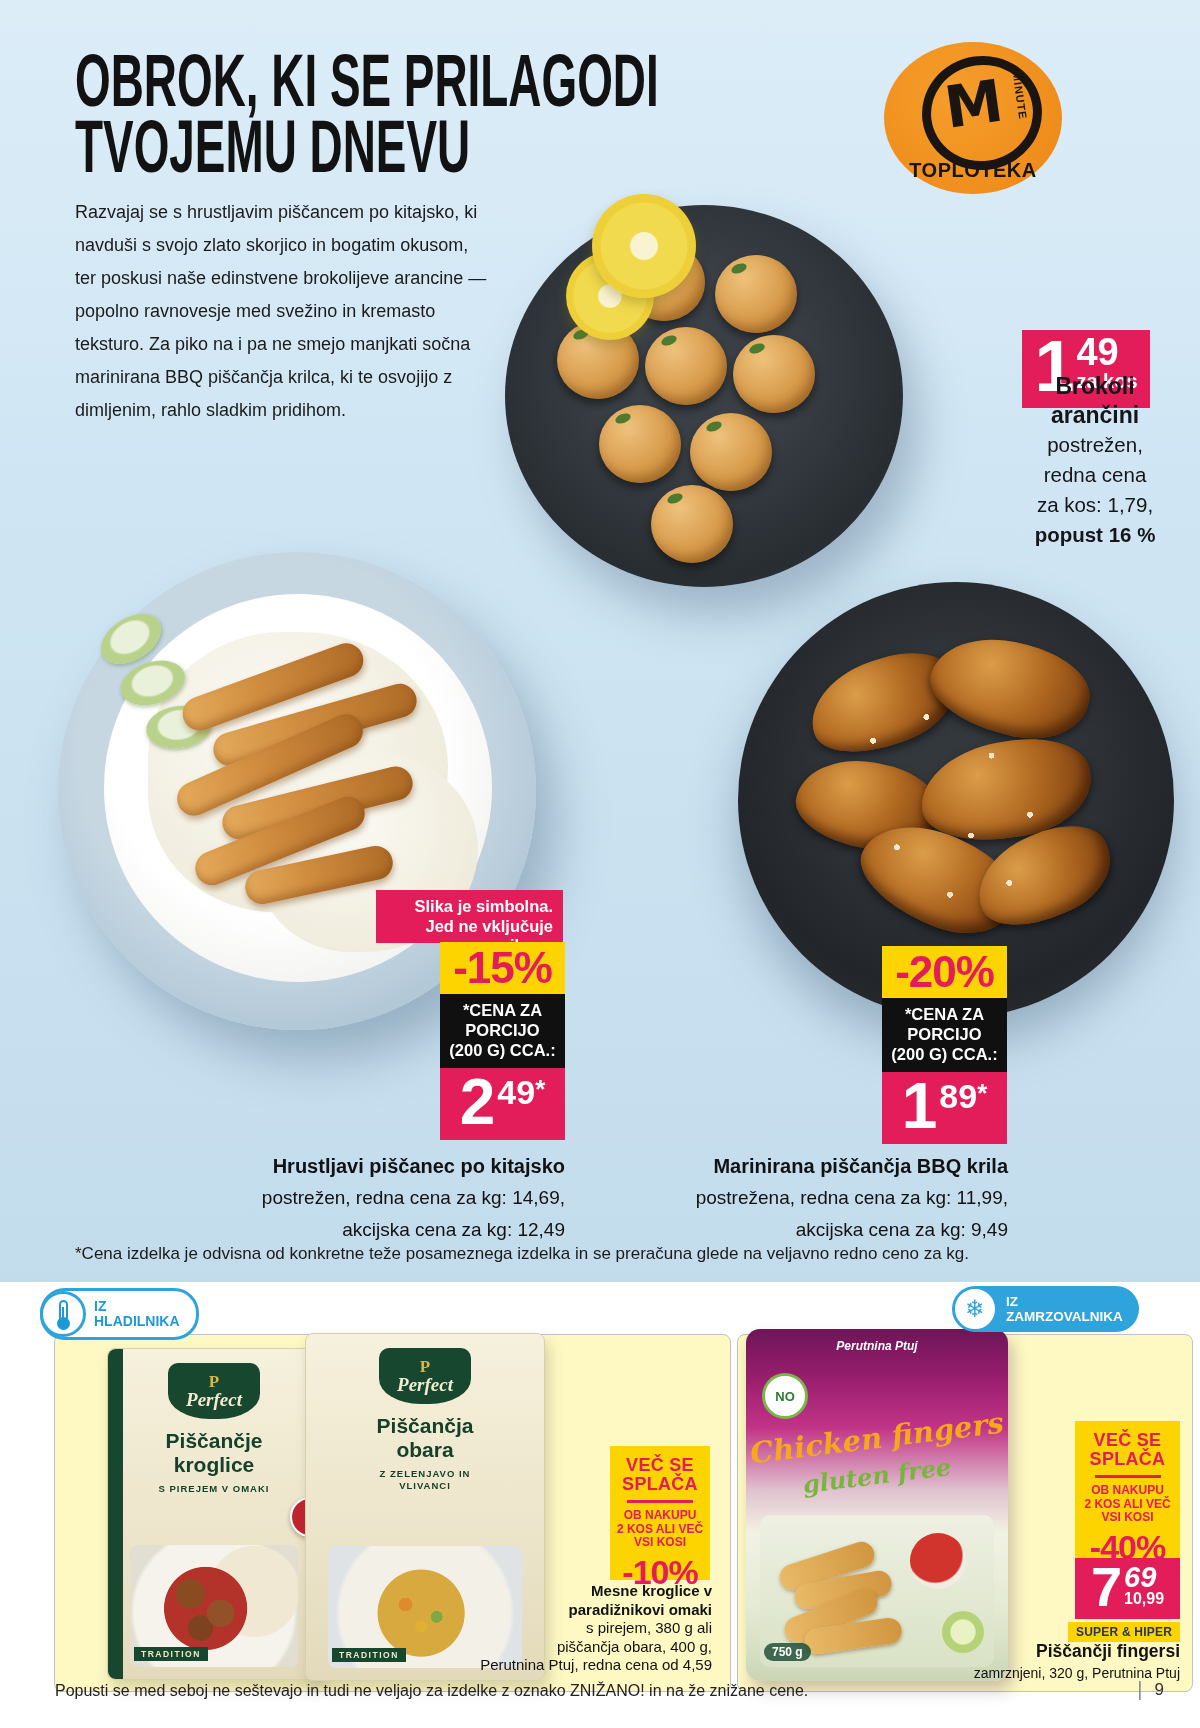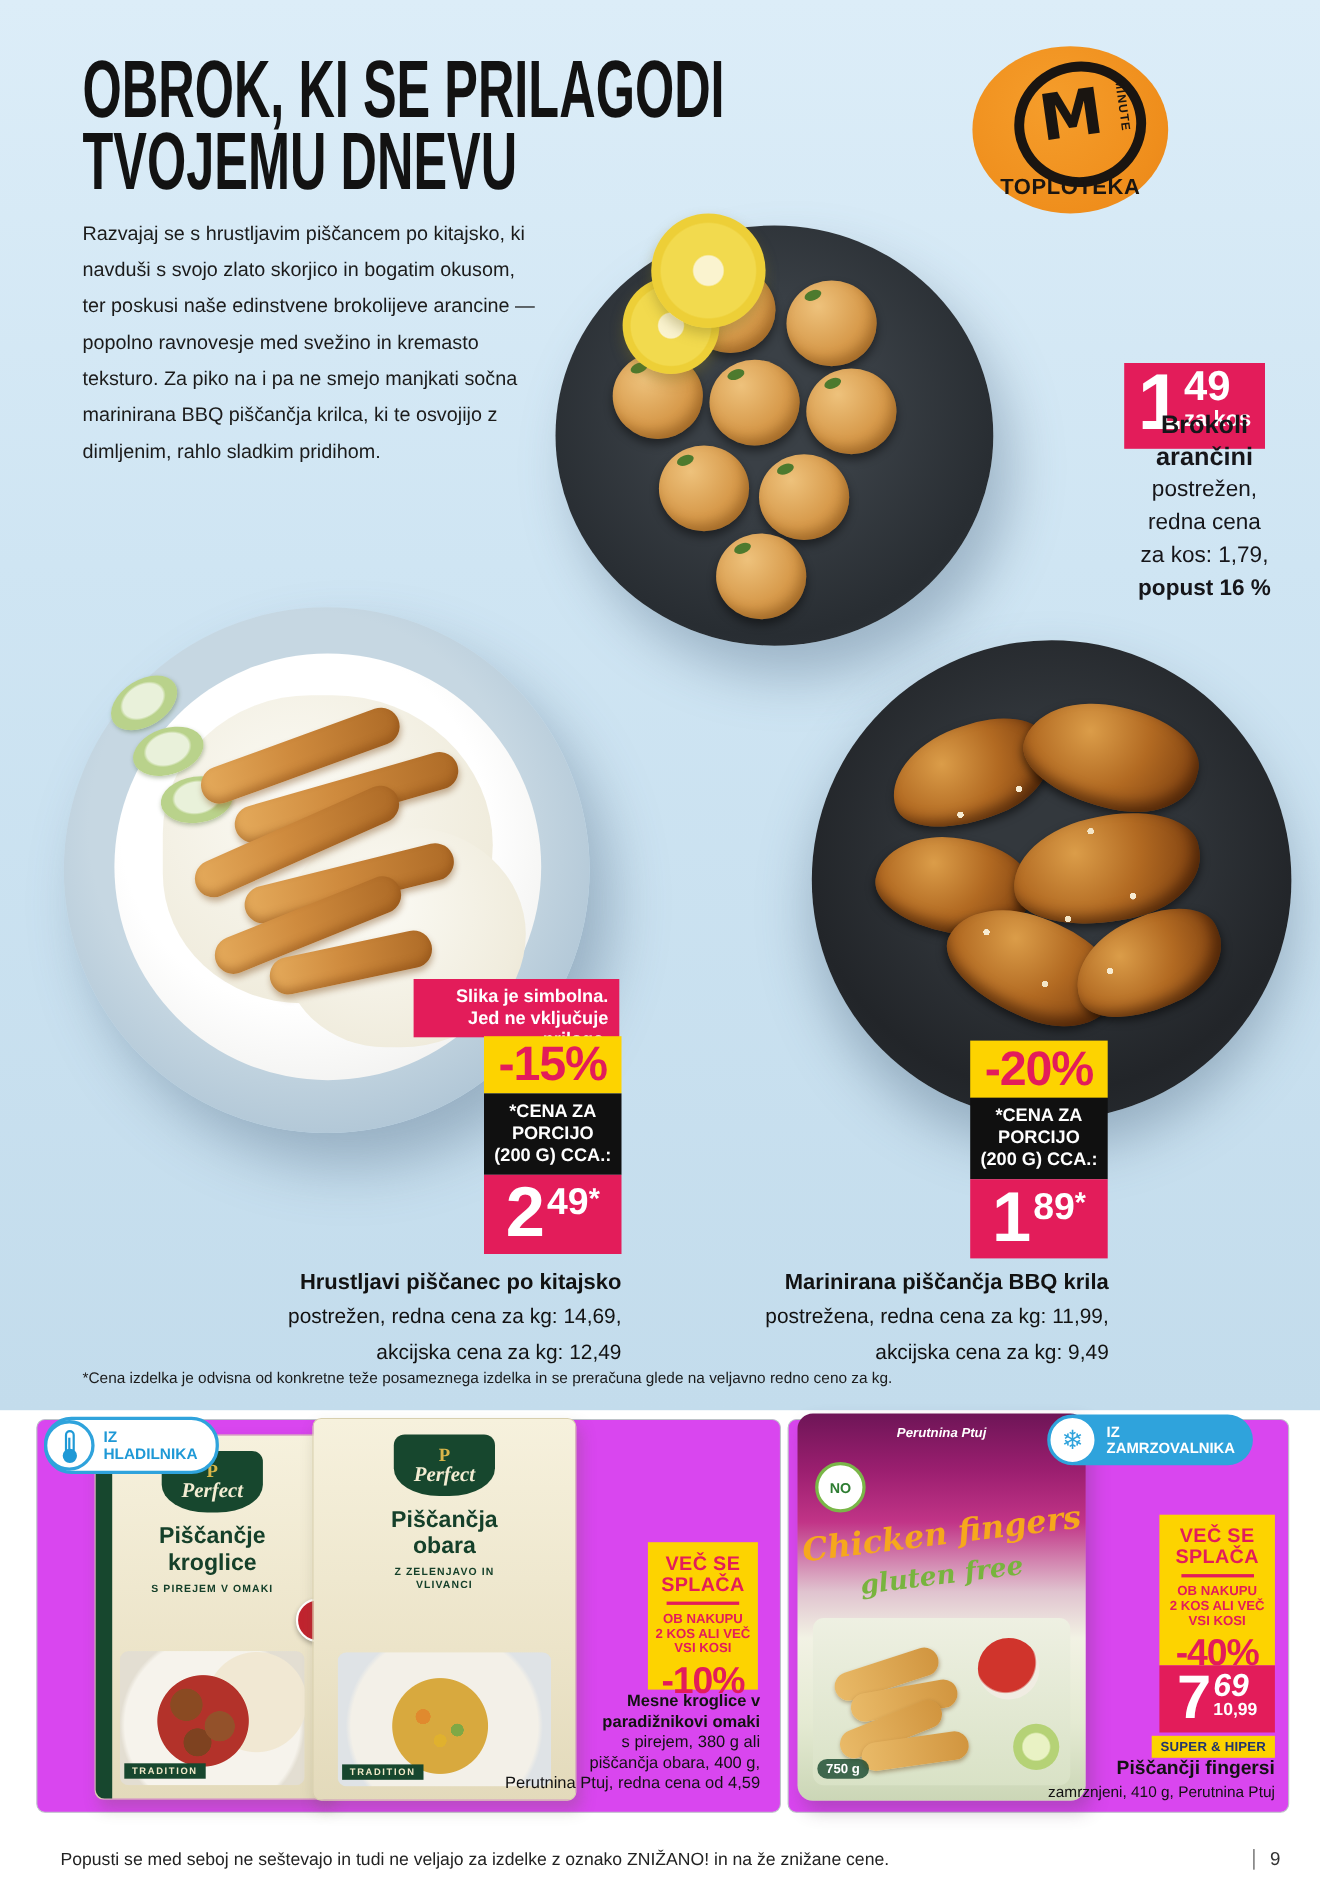--- a/index.html
+++ b/index.html
@@ -99,24 +99,24 @@
   .s-price{height:72px;background:#e31c5a;color:#fff;display:flex;justify-content:center;
           padding-top:6px;box-sizing:border-box;}
   .sp-int{font-size:64px;line-height:56px;font-weight:800;}
   .sp-sup{font-size:34px;line-height:30px;font-weight:800;margin-left:2px;}
   .sp-star{font-size:26px;font-weight:800;vertical-align:6px;}
 
   
   .cap{position:absolute;text-align:right;color:#121212;top:1150px;}
   .cap-name{font-size:20px;font-weight:800;line-height:32px;}
   .cap-line{font-size:19px;line-height:32px;}
-  .footnote{position:absolute;left:75px;top:1244px;font-size:14px;color:#1b1b1b;}
-
-  
-  .card{position:absolute;top:1290px;height:356px;background:#d946ef;border:1.5px solid #bcc2c7;border-radius:8px;}
+  .footnote{position:absolute;left:75px;top:1244px;font-size:17px;color:#1b1b1b;}
+
+  
+  .card{position:absolute;top:1334px;height:356px;background:#fef9c3;border:1.5px solid #bcc2c7;border-radius:8px;margin-left:21px;}
   .badge-pill{position:absolute;display:flex;align-items:center;height:46px;border-radius:25px;
           font-weight:800;line-height:15px;z-index:5;}
   .badge-fridge{left:40px;top:1288px;background:#fff;border:3px solid #2fa3dc;color:#1f99d6;
           padding-right:16px;font-size:14px;}
   .badge-freezer{left:955px;top:1286px;background:#2fa3dc;color:#fff;padding-right:16px;font-size:13.5px;}
   .badge-circle{width:46px;height:46px;border-radius:50%;background:#fff;display:flex;align-items:center;
           justify-content:center;flex:none;margin:-3px 8px -3px -3px;border:3px solid #2fa3dc;box-sizing:border-box;}
   .snow{font-size:24px;color:#2fa3dc;font-family:"DejaVu Sans",sans-serif;}
   .thermo{position:relative;width:9px;height:20px;background:#fff;border:2.5px solid #1f99d6;
           border-radius:5px 5px 2px 2px;margin-top:-8px;box-sizing:border-box;}
@@ -404,21 +404,21 @@
 
     <div class="pricebox" style="left:337px;top:223px;width:105px;height:61px;">
       <span class="pb-int">7</span>
       <span class="pb-col">
         <span class="pb-dec">69</span>
         <span class="pb-old">10,99</span>
       </span>
     </div>
     <div class="store-tag" style="right:12px;top:287px;">SUPER &amp; HIPER</div>
     <div class="card-cap freezer-name">Piščančji fingersi</div>
-    <div class="card-cap freezer-detail">zamrznjeni, 410 g, Perutnina Ptuj</div>
+    <div class="card-cap freezer-detail">zamrznjeni, 320 g, Perutnina Ptuj</div>
   </div>
 
   <div class="badge-pill badge-fridge">
     <span class="badge-circle">
         <span class="thermo"></span>
       </span>
     <span>
       <div>IZ</div>
       <div>HLADILNIKA</div>
     </span>

